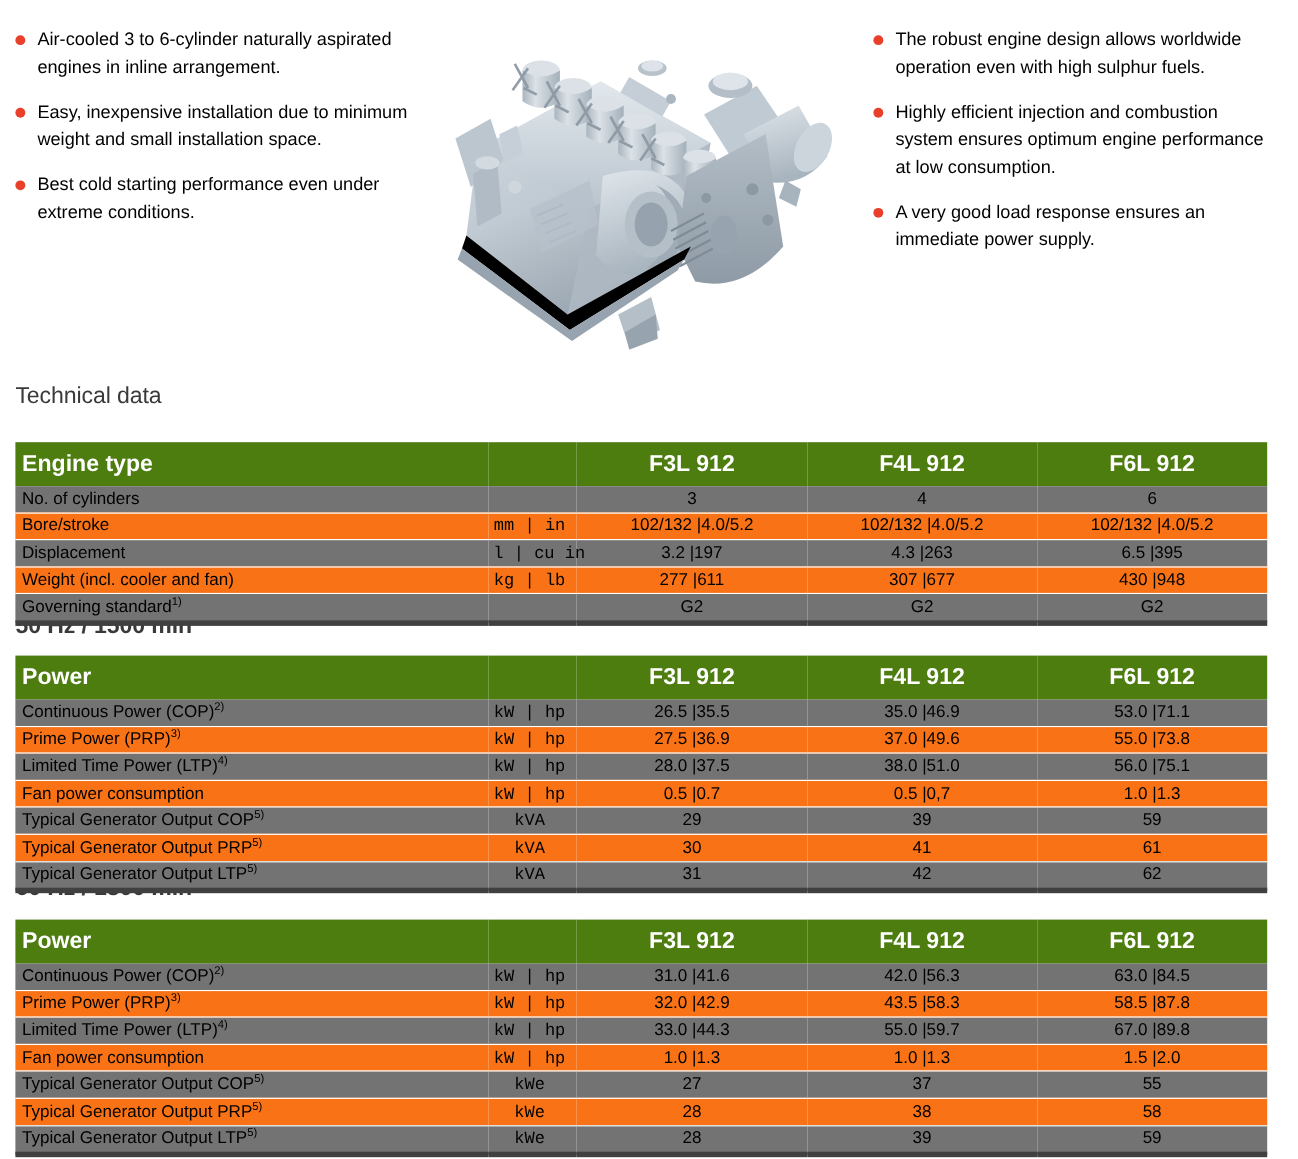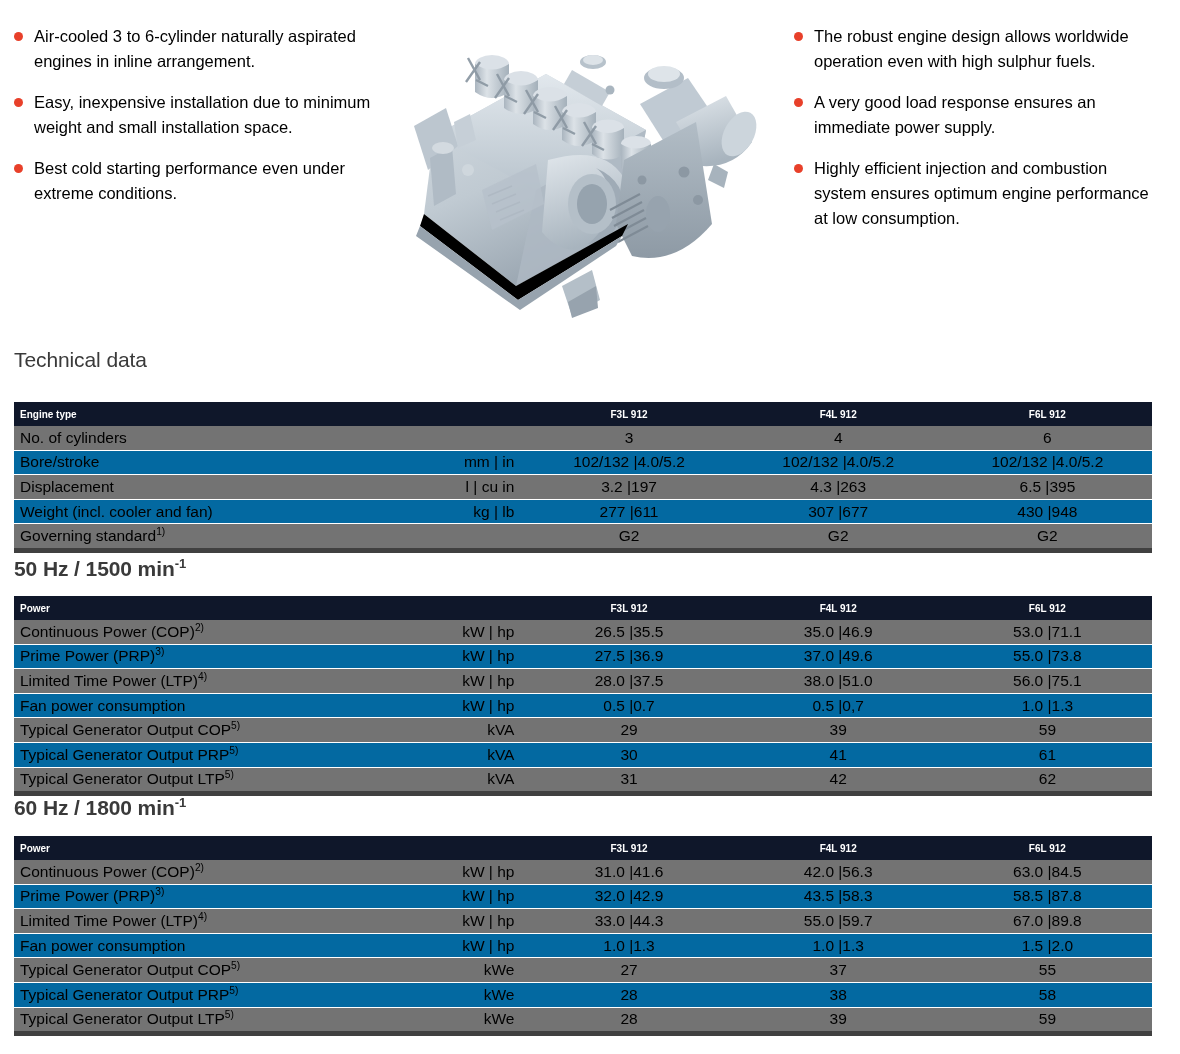--- a/index.html
+++ b/index.html
@@ -89,50 +89,50 @@
   }
   #table-technical { top: 402px; }
   #table-50hz      { top: 596px; }
   #table-60hz      { top: 836px; }
 
   .data-table col.c-label { width: 430px; }
   .data-table col.c-unit  { width: 80px;  }
   .data-table col.c-val   { width: 209px; }
 
   .data-table thead th {
-    background: #0f172a;
+    background: #4d7c0f;
     color: #ffffff;
-    font-size: 10px;
+    font-size: 21px;
     font-weight: bold;
-    height: 24px;
+    height: 40px;
     padding: 0 4px;
     text-align: center;
     vertical-align: middle;
     border: none;
   }
   .data-table thead th.th-label {
     text-align: left;
     padding-left: 6px;
   }
   .data-table thead th.th-unit { text-align: right; }
 
   .data-table tbody td {
     height: 23.6px;
     padding: 0 4px;
     vertical-align: middle;
     border-bottom: 1px solid #ffffff;
     color: #000;
     white-space: nowrap;
   }
   .data-table tbody tr.odd  td { background: #737373; }
-  .data-table tbody tr.even td { background: #0369a1; }
+  .data-table tbody tr.even td { background: #f97316; }
   .data-table tbody tr:last-child td { border-bottom: 5px solid #404040; }
 
   .data-table td.cell-label { text-align: left; padding-left: 6px; }
-  .data-table td.cell-unit  { text-align: right; padding-right: 10px; }
+  .data-table td.cell-unit  { text-align: center; padding-right: 10px; font-family: Liberation Mono, monospace; }
   .data-table td.cell-val   { text-align: center; }
 
   .data-table sup {
     font-size: 0.66em;
     vertical-align: super;
     line-height: 0;
   }
 </style>
 </head>
 <body>
@@ -270,22 +270,22 @@
 
       <g>
         <path d="M166 268 L196 252 L204 282 L176 298 Z" fill="#b4bfc8"></path>
         <path d="M172 284 L200 268 L202 290 L176 300 Z" fill="#97a3ae"></path>
       </g>
     </svg>
   </div>
 
   <div class="feature-col right" id="right-bullets">
       <div class="bullet-item"><span class="bullet-dot" style="background: rgb(232, 64, 42);"></span><span>The robust engine design allows worldwide operation even with high sulphur fuels.</span></div>
+      <div class="bullet-item"><span class="bullet-dot" style="background: rgb(232, 64, 42);"></span><span>Highly efficient injection and combustion system ensures optimum engine performance at low consumption.</span></div>
       <div class="bullet-item"><span class="bullet-dot" style="background: rgb(232, 64, 42);"></span><span>A very good load response ensures an immediate power supply.</span></div>
-      <div class="bullet-item"><span class="bullet-dot" style="background: rgb(232, 64, 42);"></span><span>Highly efficient injection and combustion system ensures optimum engine performance at low consumption.</span></div>
     </div>
 </div>
 
 <div class="section-heading" id="heading-technical">Technical data</div>
 
 <div class="section-heading" id="heading-50hz">
   <span>50 Hz / 1500 min</span><sup>-1</sup>
 </div>
 
 <div class="section-heading" id="heading-60hz">

